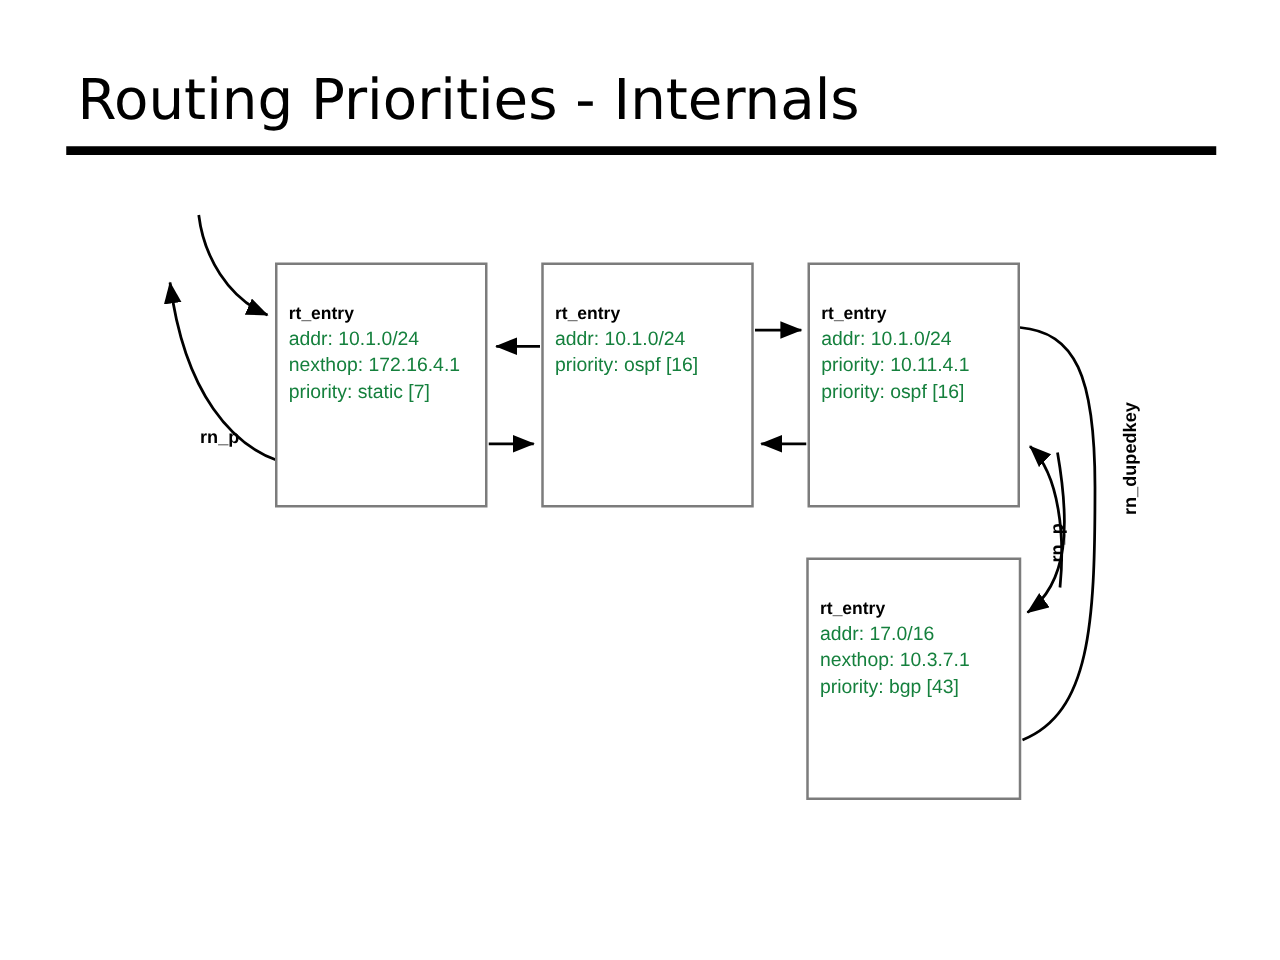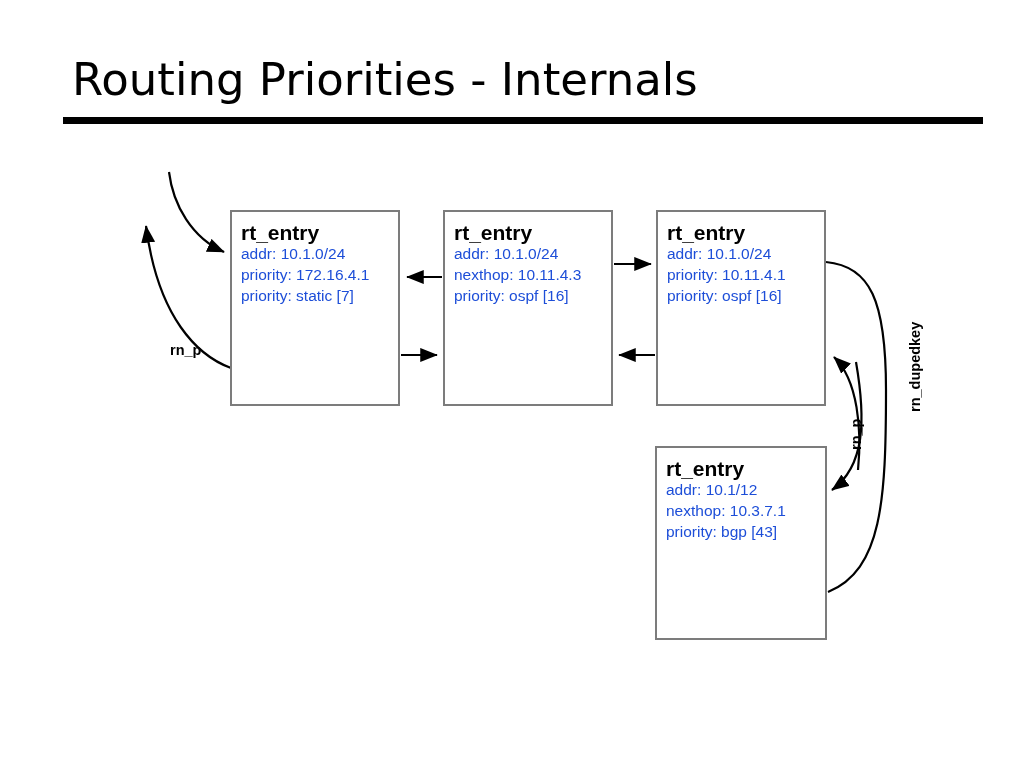--- a/index.html
+++ b/index.html
@@ -11,21 +11,21 @@
   body {
     width: 1024px;
     height: 768px;
     font-family: "Liberation Sans", sans-serif;
     color: #000000;
     position: relative;
     overflow: hidden;
   }
   #slide {
     position: absolute;
-    left: 10px; top: 0;
+    left: 0; top: 0;
     width: 912px;
     height: 768px;
   }
   
   #slide-title {
     position: absolute;
     left: 62px;
     top: 52px;
     font-size: 45px;
     font-weight: 400;
@@ -61,31 +61,32 @@
     overflow: visible;
   }
   .node-box {
     position: absolute;
     box-sizing: border-box;
     border: 2px solid #7c7c7c;
     background: #ffffff;
     padding: 10px 0 0 9px;
   }
   .node-title {
-    font-size: 21px;
+    font-size: 14px;
     font-weight: bold;
     line-height: 21px;
     color: #000000;
     white-space: nowrap;
+    margin-top: 18px;
   }
   .node-field {
     font-size: 15.5px;
     font-weight: normal;
     line-height: 21px;
-    color: #1d4ed8;
+    color: #15803d;
     white-space: nowrap;
   }
 
   
   .edge-label {
     position: absolute;
     font-size: 14.5px;
     font-weight: bold;
     color: #000000;
     white-space: nowrap;
@@ -127,41 +128,40 @@
       <path d="M816,262 C860,266 876,300 876,390 C876,500 872,570 818,592" fill="none" stroke="#000000" stroke-width="2.2"></path>
 
       <path d="M848,470 C852,430 848,380 824,357" fill="none" stroke="#000000" stroke-width="2.2" marker-end="url(#ah)"></path>
 
       <path d="M846,362 C856,420 855,466 822,490" fill="none" stroke="#000000" stroke-width="2.2" marker-end="url(#ah)"></path>
     </svg>
 
     <div class="node-box" style="left:220px; top:210px; width:170px; height:196px;">
       <div class="node-title">rt_entry</div>
       <div class="node-field">addr: 10.1.0/24</div>
-      <div class="node-field">priority: 172.16.4.1</div>
+      <div class="node-field">nexthop: 172.16.4.1</div>
       <div class="node-field">priority: static [7]</div>
     </div>
 
     <div class="node-box" style="left:433px; top:210px; width:170px; height:196px;">
       <div class="node-title">rt_entry</div>
       <div class="node-field">addr: 10.1.0/24</div>
-      <div class="node-field">nexthop: 10.11.4.3</div>
       <div class="node-field">priority: ospf [16]</div>
     </div>
 
     <div class="node-box" style="left:646px; top:210px; width:170px; height:196px;">
       <div class="node-title">rt_entry</div>
       <div class="node-field">addr: 10.1.0/24</div>
       <div class="node-field">priority: 10.11.4.1</div>
       <div class="node-field">priority: ospf [16]</div>
     </div>
 
     <div class="node-box" style="left:645px; top:446px; width:172px; height:194px;">
       <div class="node-title">rt_entry</div>
-      <div class="node-field">addr: 10.1/12</div>
+      <div class="node-field">addr: 17.0/16</div>
       <div class="node-field">nexthop: 10.3.7.1</div>
       <div class="node-field">priority: bgp [43]</div>
     </div>
 
     <div class="edge-label" style="left:160px; top:342px;">rn_p</div>
 
     <div class="edge-label vertical" style="left:838px; top:450px;">rn_p</div>
 
     <div class="edge-label vertical" style="left:897px; top:412px;">rn_dupedkey</div>
 

